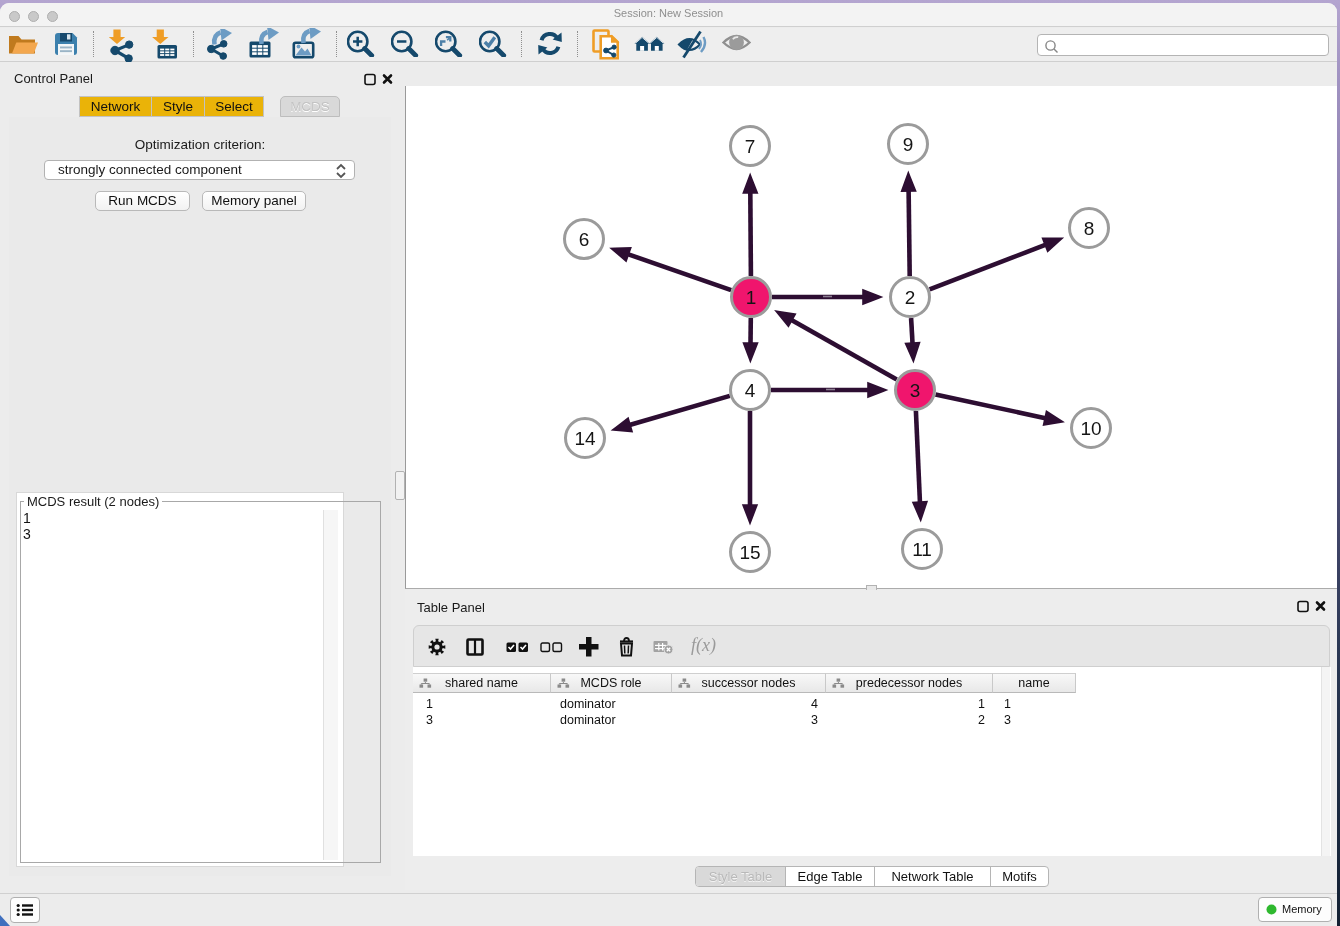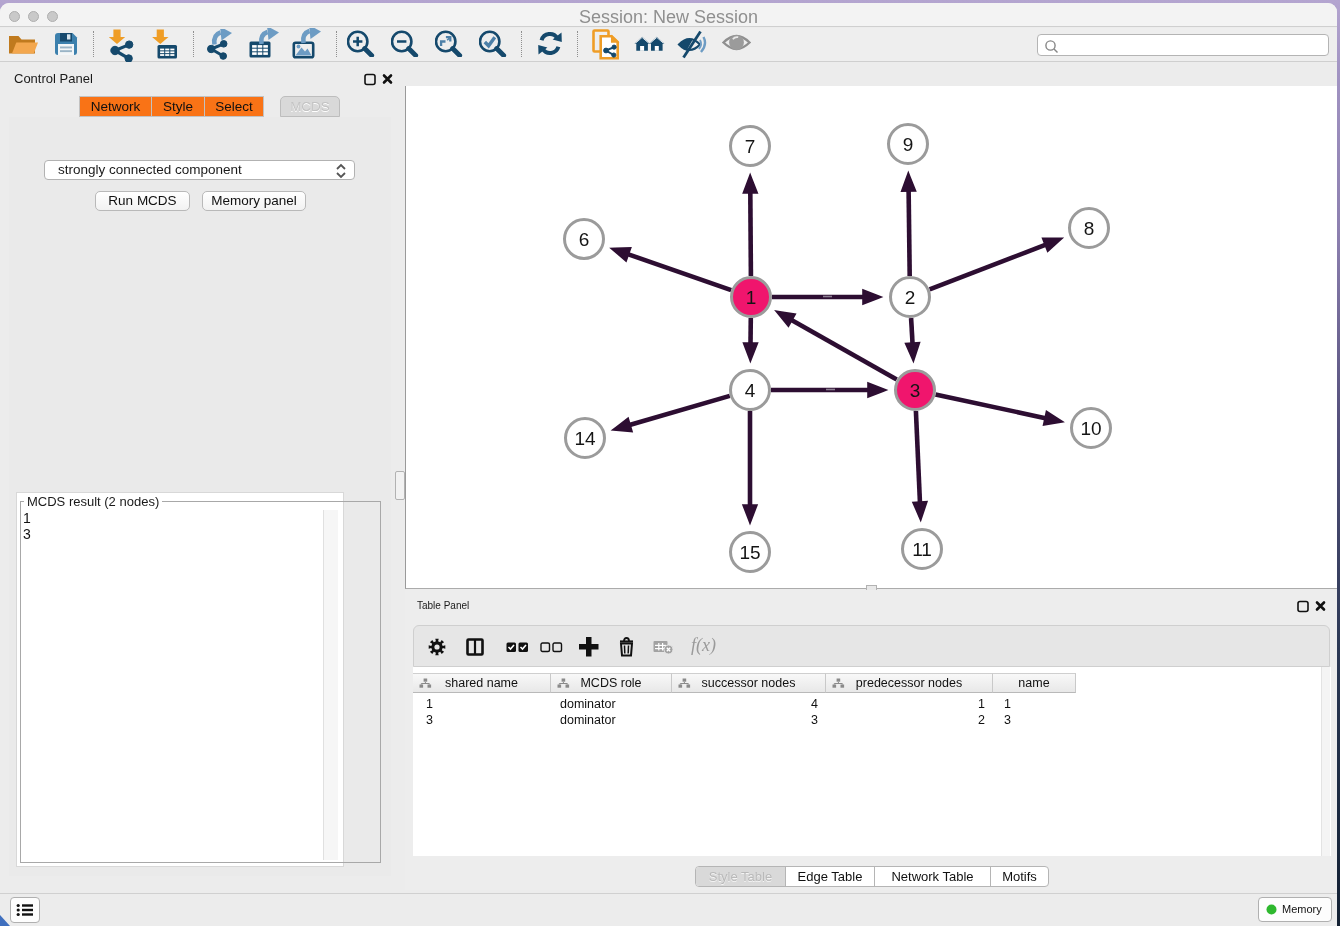--- a/index.html
+++ b/index.html
@@ -6,34 +6,34 @@
   body { font-family:"Liberation Sans", sans-serif;
     background:linear-gradient(#b4a5d0 0%, #a193c2 8%, #8d80b0 25%, #57527e 45%, #2b3854 70%, #1a2940 88%, #132032 100%); }
   .abs { position:absolute; }
   #win { position:absolute; left:0; top:3px; width:1337px; height:923px;
          background:#ececec; border-radius:9px 9px 0 0; overflow:hidden; }
   #titlebar { position:absolute; left:0; top:0; width:1337px; height:24px;
               background:#f3f3f3; border-bottom:1px solid #cfcfcf; }
   .tl { position:absolute; top:8px; width:11px; height:11px; border-radius:50%;
         background:#c9c9c9; border:1px solid #aeaeae; }
   #title { position:absolute; top:4px; left:0; width:1337px; text-align:center;
-           font-size:18px; color:#8f8f8f; }
+           font-size:11px; color:#8f8f8f; }
   #toolbar { position:absolute; left:0; top:25px; width:1337px; height:34px;
              background:#eeeeee; border-bottom:1px solid #cfcfcf; }
   .tsep { position:absolute; top:3px; height:26px; width:0;
           border-left:1px dotted #8f8f8f; }
   .ticon { position:absolute; top:0; }
   #searchbox { position:absolute; left:1037px; top:31px; width:292px; height:22px;
                background:#fff; border:1px solid #b4b4b4; border-radius:4px; }
   
   #cp-title { position:absolute; left:14px; top:68px; font-size:13px; color:#1a1a1a; }
   #cp-body { position:absolute; left:9px; top:114px; width:382px; height:759px;
              background:#eaeaea; }
   #cp-band { position:absolute; left:9px; top:114px; width:382px; height:15px; background:#e2e2e2; }
-  .tab { position:absolute; top:93px; height:21px; background:#f97316; border:1px solid #c2c2c2;
+  .tab { position:absolute; top:93px; height:21px; background:#eab308; border:1px solid #c2c2c2;
          font-size:13.5px; color:#111; text-align:center; line-height:20px; }
   #opt-label { position:absolute; left:9px; top:134px; width:382px; text-align:center;
                font-size:13.5px; color:#1a1a1a; }
   #combo { position:absolute; left:44px; top:157px; width:311px; height:20px; background:#fff;
            border:1px solid #b2b2b2; border-radius:4px; font-size:13.5px; color:#1a1a1a;
            line-height:18px; padding-left:13px; }
   .btn { position:absolute; top:188px; height:20px; background:linear-gradient(#ffffff,#f2f2f2);
          border:1px solid #b9b9b9; border-radius:5px; font-size:13.5px; color:#111;
          text-align:center; line-height:18px; }
   #mcds-box { position:absolute; left:16px; top:489px; width:328px; height:375px; background:#fff;
@@ -54,21 +54,21 @@
   #net-title { position:absolute; left:405px; top:62px; width:932px; height:21px;
                background:linear-gradient(#f7f7f7,#dcdcdc); border-bottom:1px solid #a8a8a8;
                border-left:1px solid #bbb; }
   #net-canvas { position:absolute; left:405px; top:83px; width:932px; height:503px;
                 background:#ffffff; border-left:1px solid #9a9a9a; border-bottom:1px solid #ababab; }
   .mac { position:absolute; top:4.5px; width:12px; height:12px; border-radius:50%; }
   #net-name { position:absolute; left:0; top:3px; width:932px; text-align:center;
               font-size:13px; color:#1c1c1c; font-weight:bold; }
   
   #tp { position:absolute; left:405px; top:587px; width:932px; height:300px; background:#ededed; }
-  #tp-title { position:absolute; left:417px; top:597px; font-size:10px; color:#1a1a1a; }
+  #tp-title { position:absolute; left:417px; top:597px; font-size:13px; color:#1a1a1a; }
   #tp-toolbar { position:absolute; left:413px; top:622px; width:917px; height:42px;
                 background:#e6e6e6; border:1px solid #cfcfcf; border-radius:6px 6px 0 0; }
   #tp-table { position:absolute; left:413px; top:664px; width:918px; height:189px; background:#fff; }
   .th { position:absolute; top:6px; height:20px; background:linear-gradient(#f8f8f8,#e8e8e8);
         border-top:1px solid #cfcfcf; border-bottom:1px solid #b9b9b9; border-right:1px solid #c9c9c9;
         font-size:12.5px; color:#111; text-align:center; line-height:19px; }
   .td { position:absolute; font-size:12.5px; color:#111; height:16px; line-height:16px; }
   #tp-tabs { position:absolute; left:695px; top:863px; width:354px; height:21px;
              background:#fff; border:1px solid #b5b5b5; border-radius:4px; }
   .seg { position:absolute; top:0; height:19px; font-size:13px; color:#111;
@@ -238,20 +238,21 @@
     <rect x="1" y="1.5" width="10" height="10" rx="2" fill="none" stroke="#111" stroke-width="1.6"></rect>
     <path d="M20 2.5 L27 9.5 M27 2.5 L20 9.5" stroke="#111" stroke-width="2.6" stroke-linecap="round"></path>
   </svg>
   <div id="cp-band"></div>
   <div id="cp-body"></div>
   <div class="tab" style="left:79px; width:73px;">Network</div>
   <div class="tab" style="left:152px; width:53px; border-left:none;">Style</div>
   <div class="tab" style="left:205px; width:59px; border-left:none;">Select</div>
   <div class="tab" style="left:280px; width:60px; background:#d9d9d9; border-color:#bdbdbd;
        border-radius:5px 5px 0 0; color:#c3c3c3; text-shadow:0 1px 0 #fff;">MCDS</div>
+  <div id="opt-label">Optimization criterion:</div>
   <div id="combo">strongly connected component
     <svg width="12" height="16" style="position:absolute;right:7px;top:2px;">
       <path d="M2 6 L6 2 L10 6" fill="none" stroke="#555" stroke-width="1.8"></path>
       <path d="M2 10 L6 14 L10 10" fill="none" stroke="#555" stroke-width="1.8"></path>
     </svg>
   </div>
   <div class="btn" style="left:95px; width:95px;">Run MCDS</div>
   <div class="btn" style="left:202px; width:104px;">Memory panel</div>
   <div id="mcds-box">
     <div id="mcds-border"></div>

